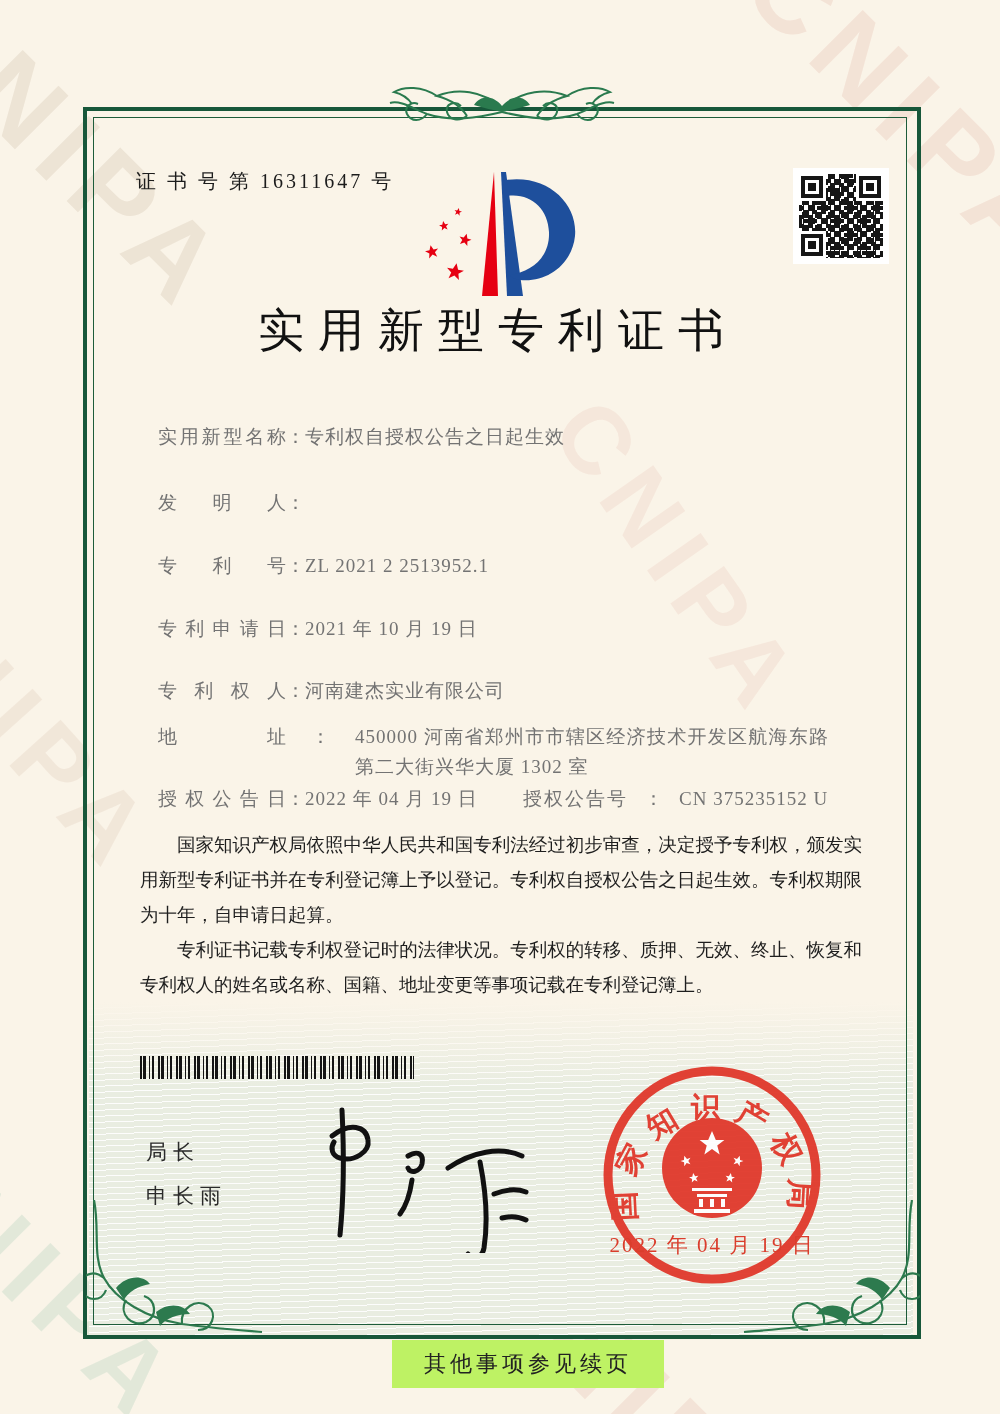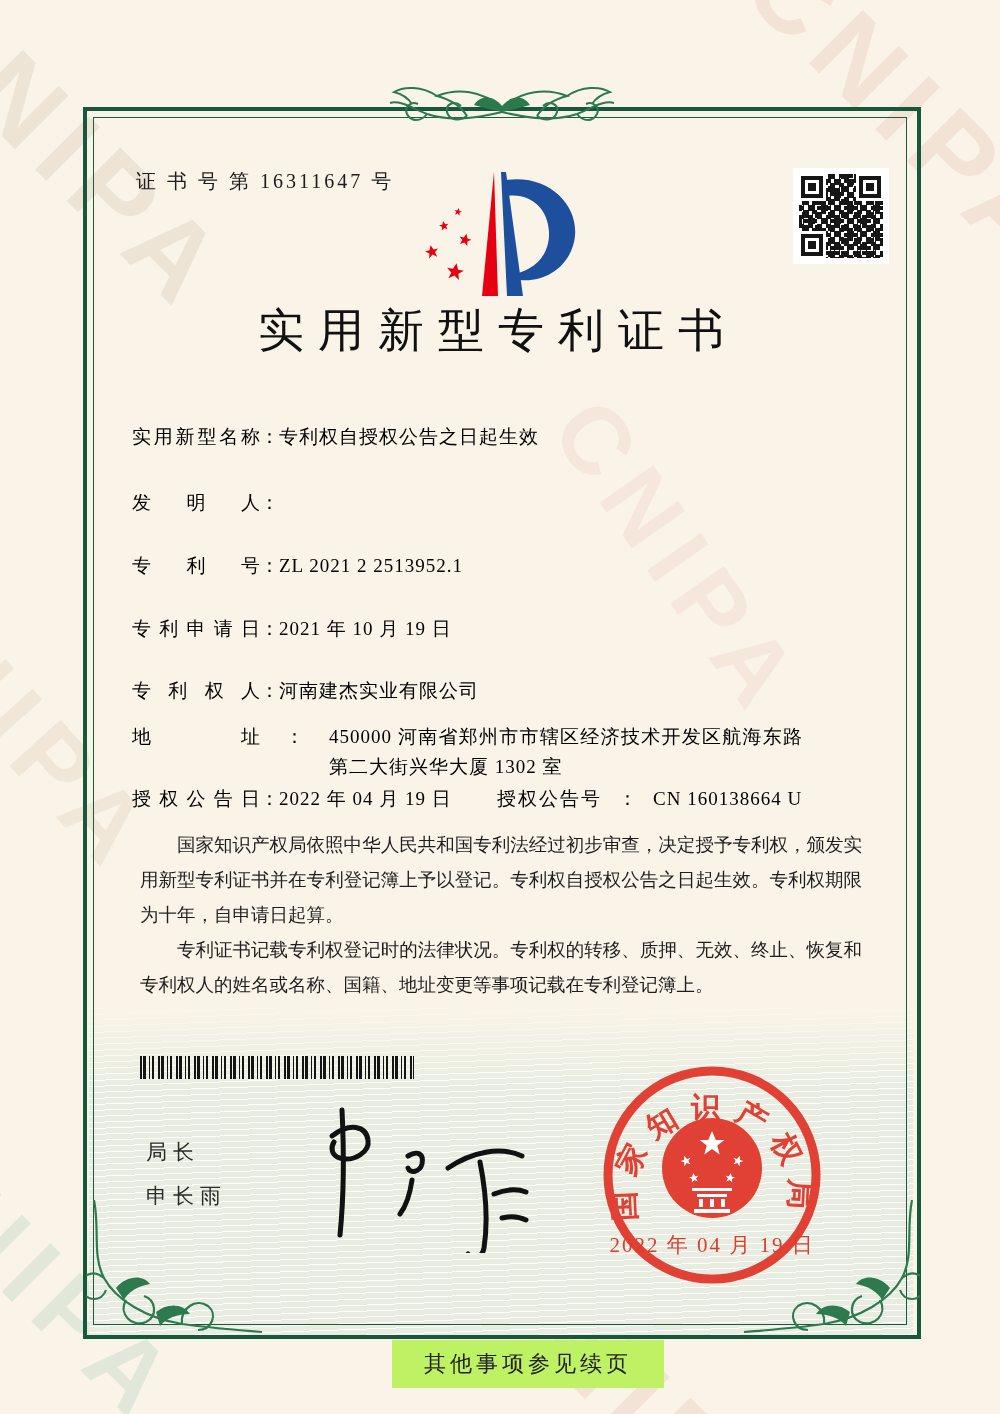--- a/index.html
+++ b/index.html
@@ -39,21 +39,21 @@
       repeating-conic-gradient(#161616 0% 25%, rgba(0,0,0,0) 0% 50%) 0px 0px / 9px 9px,
       repeating-conic-gradient(#161616 0% 25%, rgba(0,0,0,0) 0% 50%) 3px 5px / 13px 13px,
       #fff;}
   .qr-finder{position:absolute;width:14px;height:14px;border:4px solid #161616;background:#fff;
     box-shadow:0 0 0 3px #fff;}
   .qr-finder div{position:absolute;left:3px;top:3px;width:8px;height:8px;background:#161616;}
   .qr-tl{left:8px;top:8px;} .qr-tr{right:8px;top:8px;} .qr-bl{left:8px;bottom:8px;}
   .title{position:absolute;z-index:3;left:83px;top:300px;width:830px;text-align:center;
     font-size:46px;font-weight:400;letter-spacing:14px;color:#111;}
   
-  .frow{position:absolute;z-index:3;left:132px;display:flex;font-size:19px;line-height:26px;color:#000000;}
+  .frow{position:absolute;z-index:3;left:158px;display:flex;font-size:19px;line-height:26px;color:#737373;}
   .flabel{display:inline-block;width:128px;text-align:justify;text-align-last:justify;}
   .fcolon{display:inline-block;}
   .fvalue{display:inline-block;letter-spacing:1px;}
   .addr .fvalue{width:474px;line-height:30px;text-align:justify;}
   .addr{line-height:30px;gap:25px;}
   .grant2{position:absolute;left:365px;top:0;display:flex;white-space:nowrap;gap:16px;}
   .grant2 .flabel2{letter-spacing:2px;}
   
   .body-text{position:absolute;z-index:3;left:140px;top:828px;width:722px;
     font-size:18.5px;line-height:35px;text-align:justify;color:#1e1e1e;}
@@ -210,21 +210,21 @@
       <span class="fcolon">：</span>
     <span class="fvalue">450000 河南省郑州市市辖区经济技术开发区航海东路第二大街兴华大厦 1302 室</span>
   </div>
   <div class="frow" style="top:786px;width:722px;">
     <span class="flabel">授权公告日</span>
       <span class="fcolon">：</span>
     <span class="fvalue">2022 年 04 月 19 日</span>
     <span class="grant2">
       <span class="flabel2">授权公告号</span>
         <span class="fcolon">：</span>
-      <span class="fvalue">CN 160138664 U</span>
+      <span class="fvalue">CN 375235152 U</span>
     </span>
   </div>
 
   <div class="body-text">
     <p>国家知识产权局依照中华人民共和国专利法经过初步审查，决定授予专利权，颁发实用新型专利证书并在专利登记簿上予以登记。专利权自授权公告之日起生效。专利权期限为十年，自申请日起算。</p>
     <p>专利证书记载专利权登记时的法律状况。专利权的转移、质押、无效、终止、恢复和专利权人的姓名或名称、国籍、地址变更等事项记载在专利登记簿上。</p>
   </div>
 
   <div class="barcode"></div>
 

